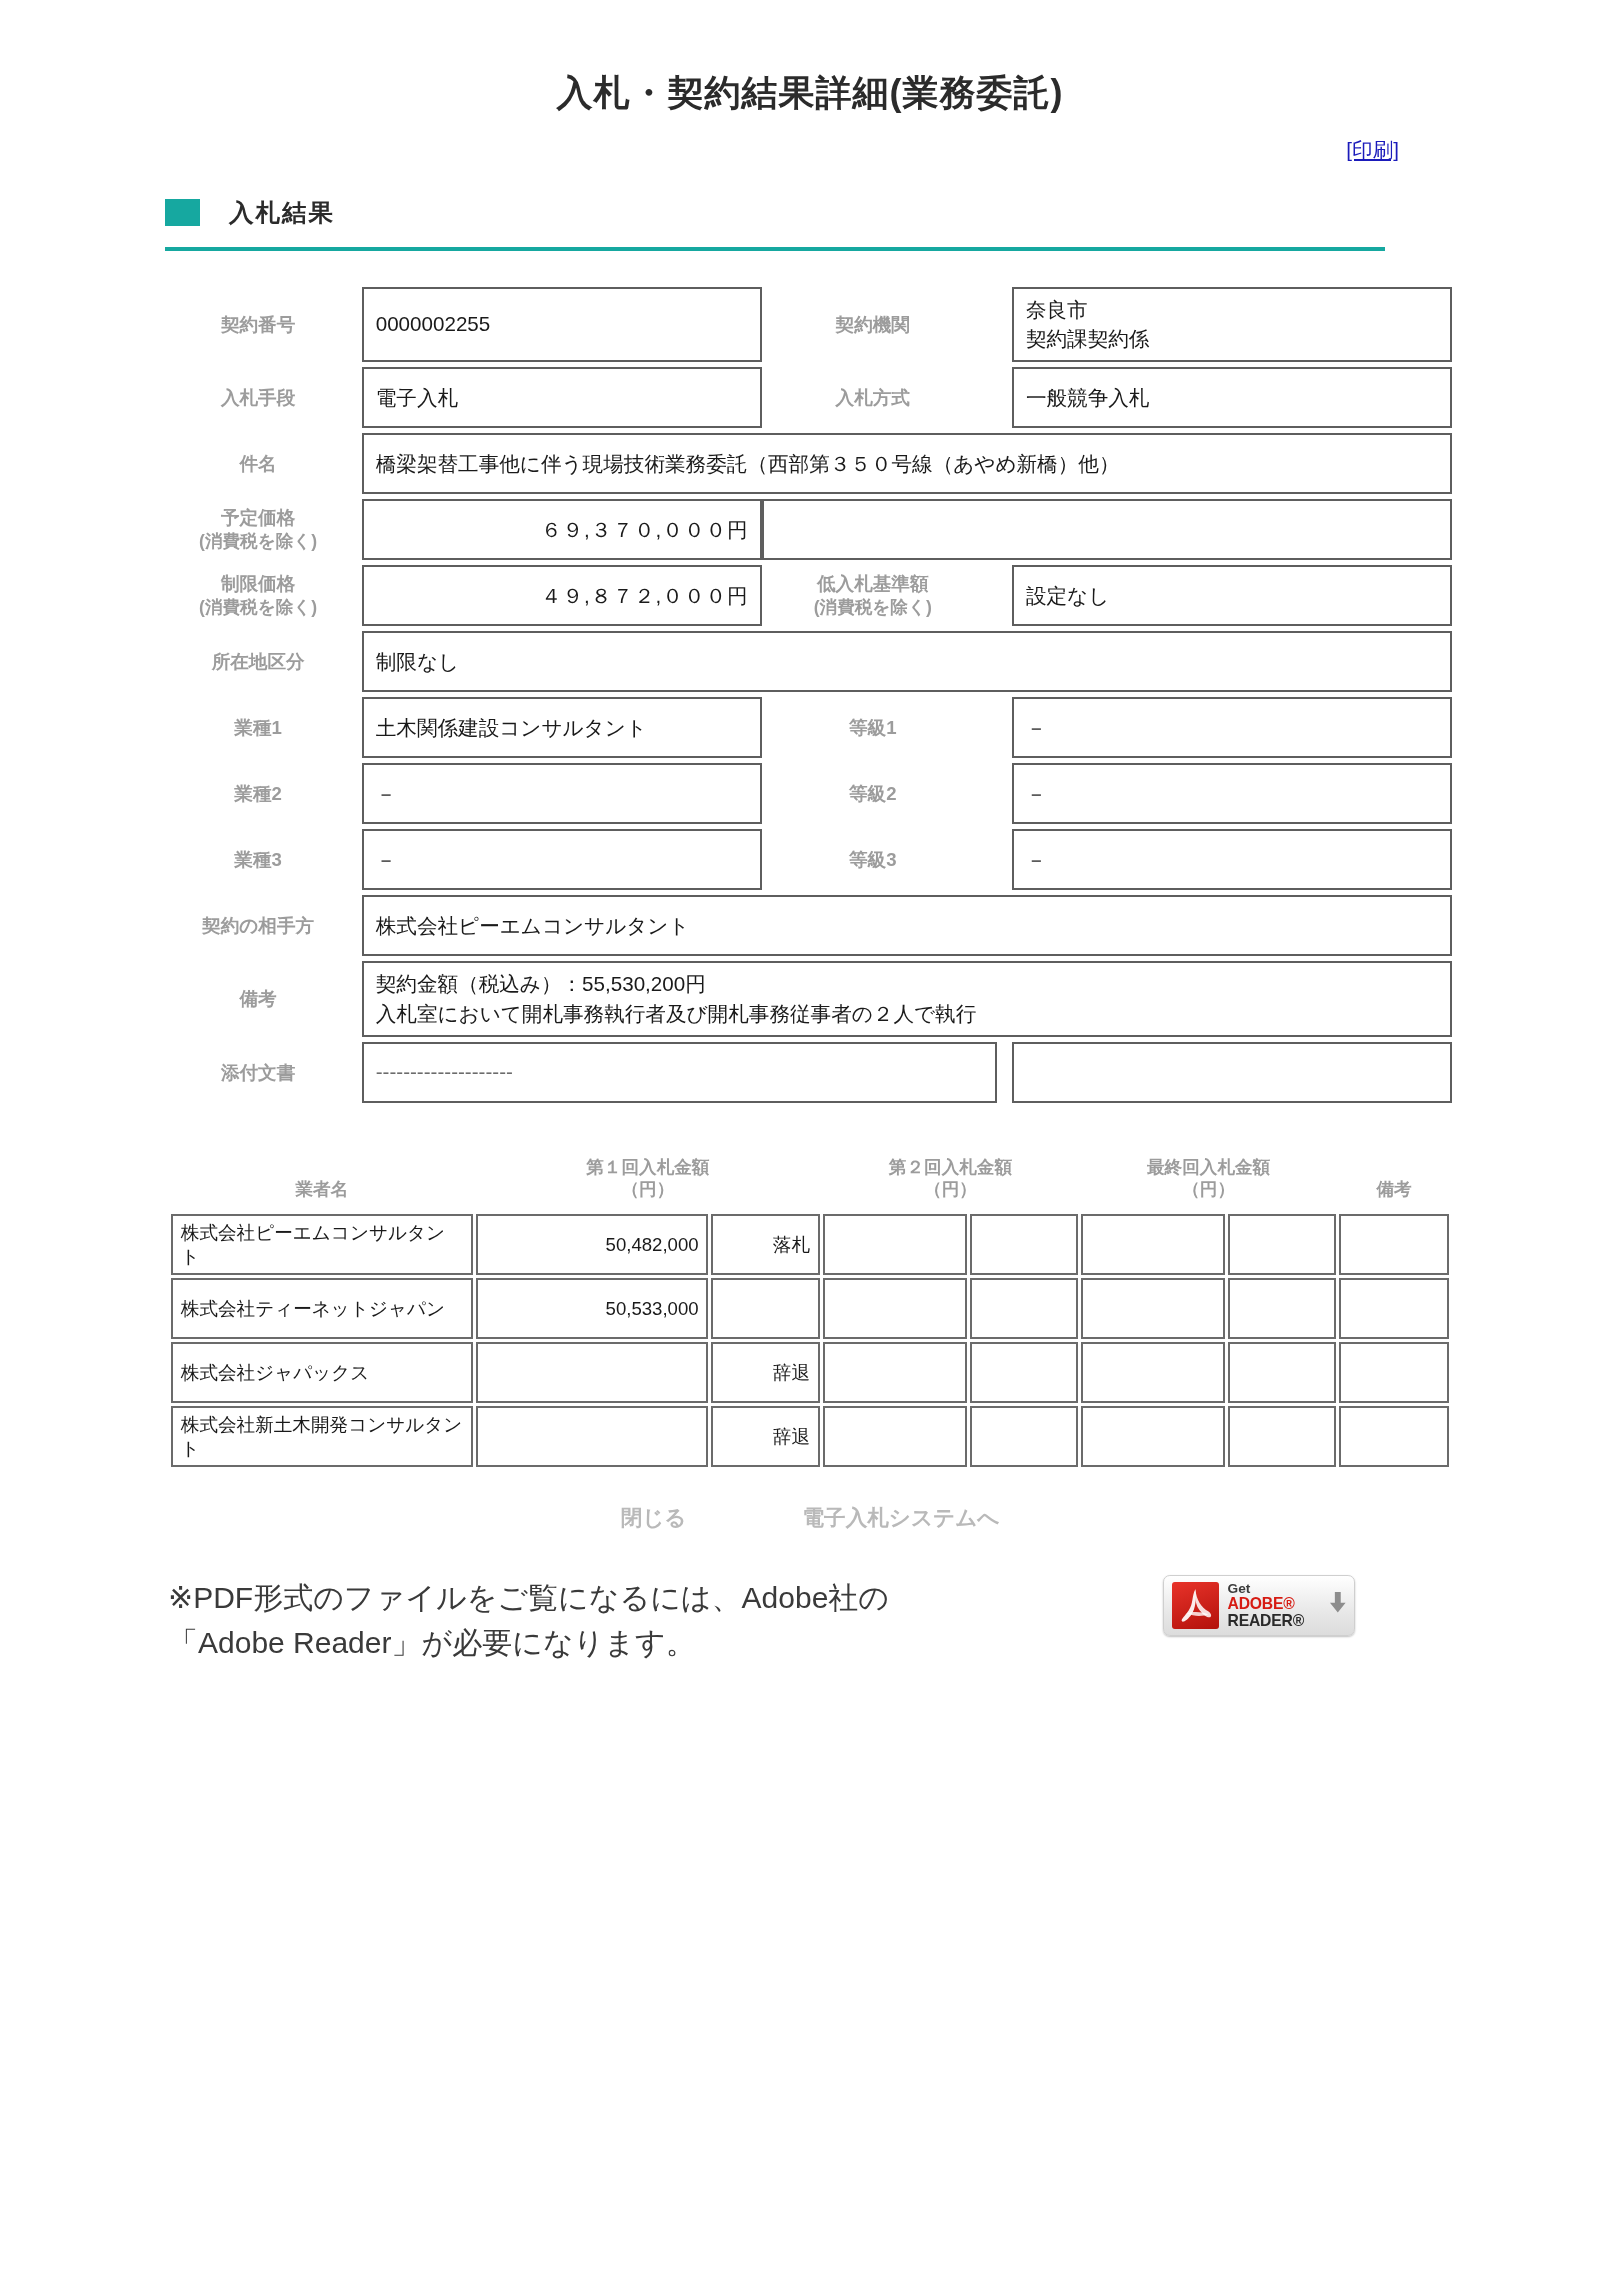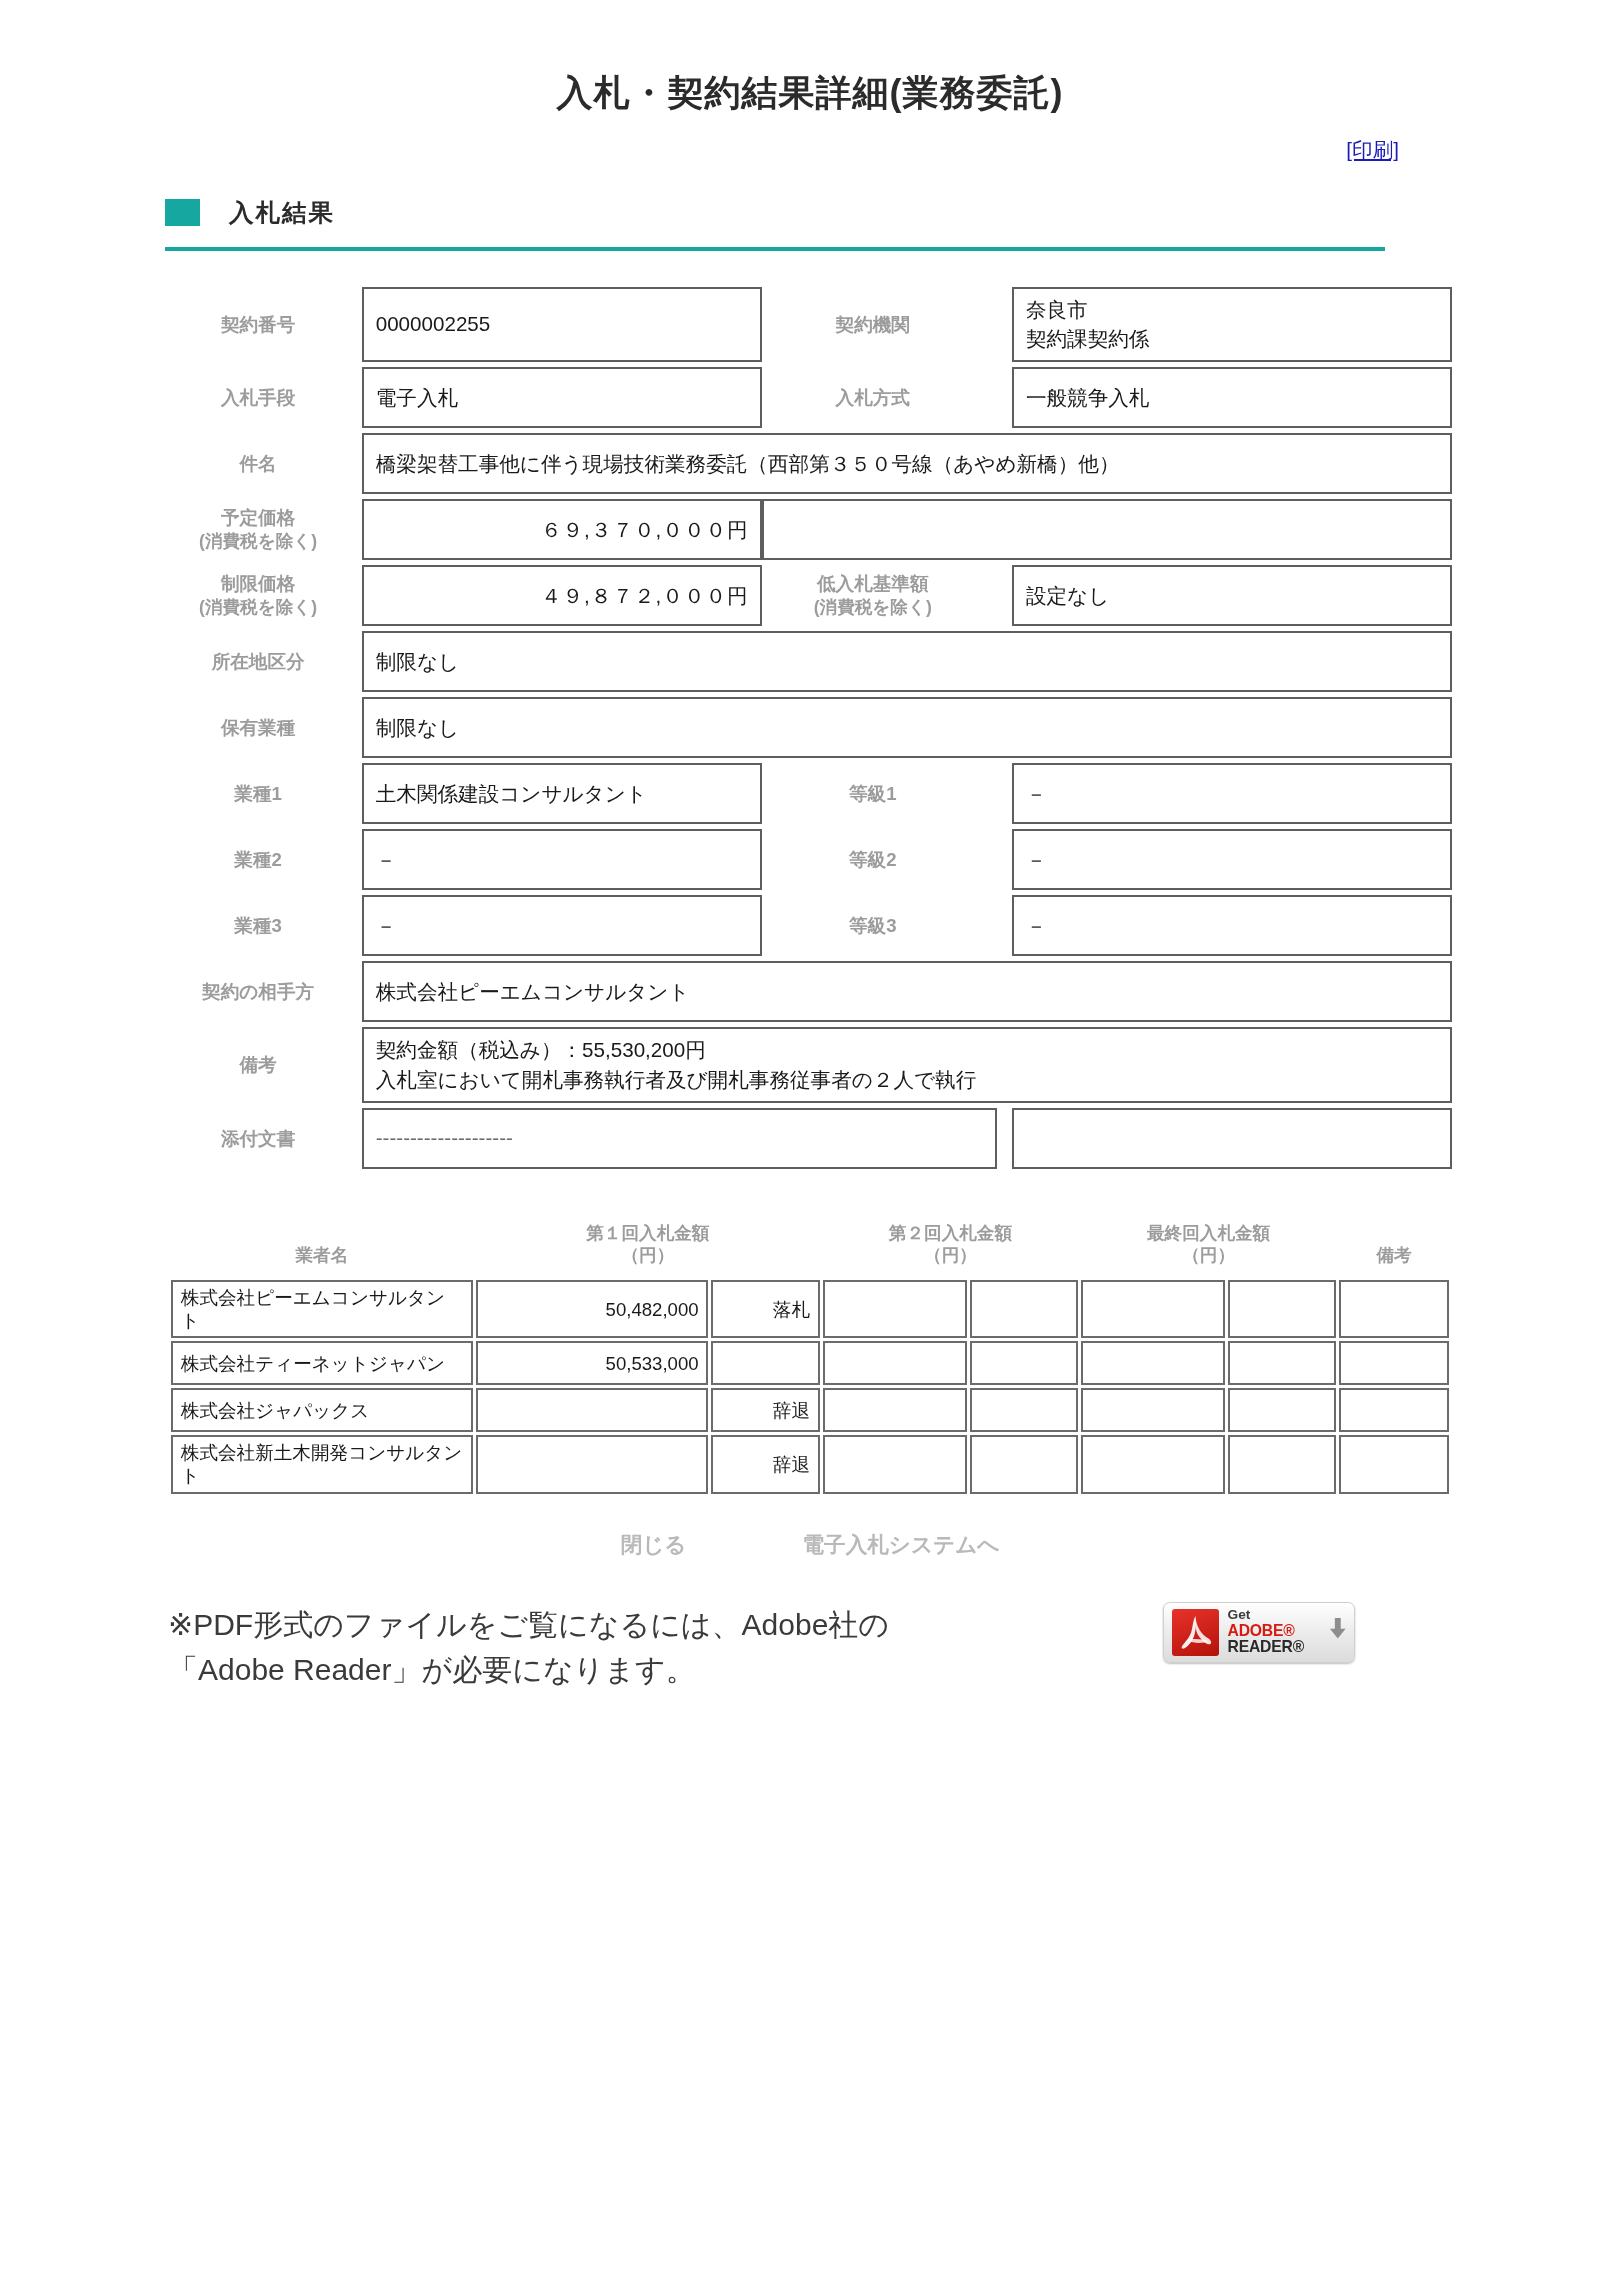--- a/index.html
+++ b/index.html
@@ -147,21 +147,21 @@
     font-weight: bold;
     line-height: 1.3;
     padding: 5.9px 0 9.8px 0;
     border: 0;
     background: transparent;
     text-align: center;
     vertical-align: bottom;
   }
   table.bids td {
     border: 2px solid #6b6b6b;
-    height: 44px;
+    height: 61px;
     box-sizing: border-box;
     font-size: 18.6px;
     color: #1a1a1a;
     padding: 3.9px 7.8px;
     vertical-align: middle;
     line-height: 1.25;
     background: #fff;
   }
   td.c-name { text-align: left; }
   td.c-amt  { text-align: right; padding-right: 11.8px; }
@@ -312,24 +312,20 @@
         </td>
         <td class="gap"></td>
         <td class="box">設定なし</td>
       </tr>
 
       <tr>
         <td class="lbl">所在地区分</td>
         <td class="box" colspan="5">制限なし</td>
       </tr>
 
-      <tr>
-        <td class="lbl">保有業種</td>
-        <td class="box" colspan="5">制限なし</td>
-      </tr>
 
       <tr>
         <td class="lbl">業種1</td>
         <td class="box" colspan="2">土木関係建設コンサルタント</td>
         <td class="lbl">等級1</td>
         <td class="gap"></td>
         <td class="box">－</td>
       </tr>
 
       <tr>

